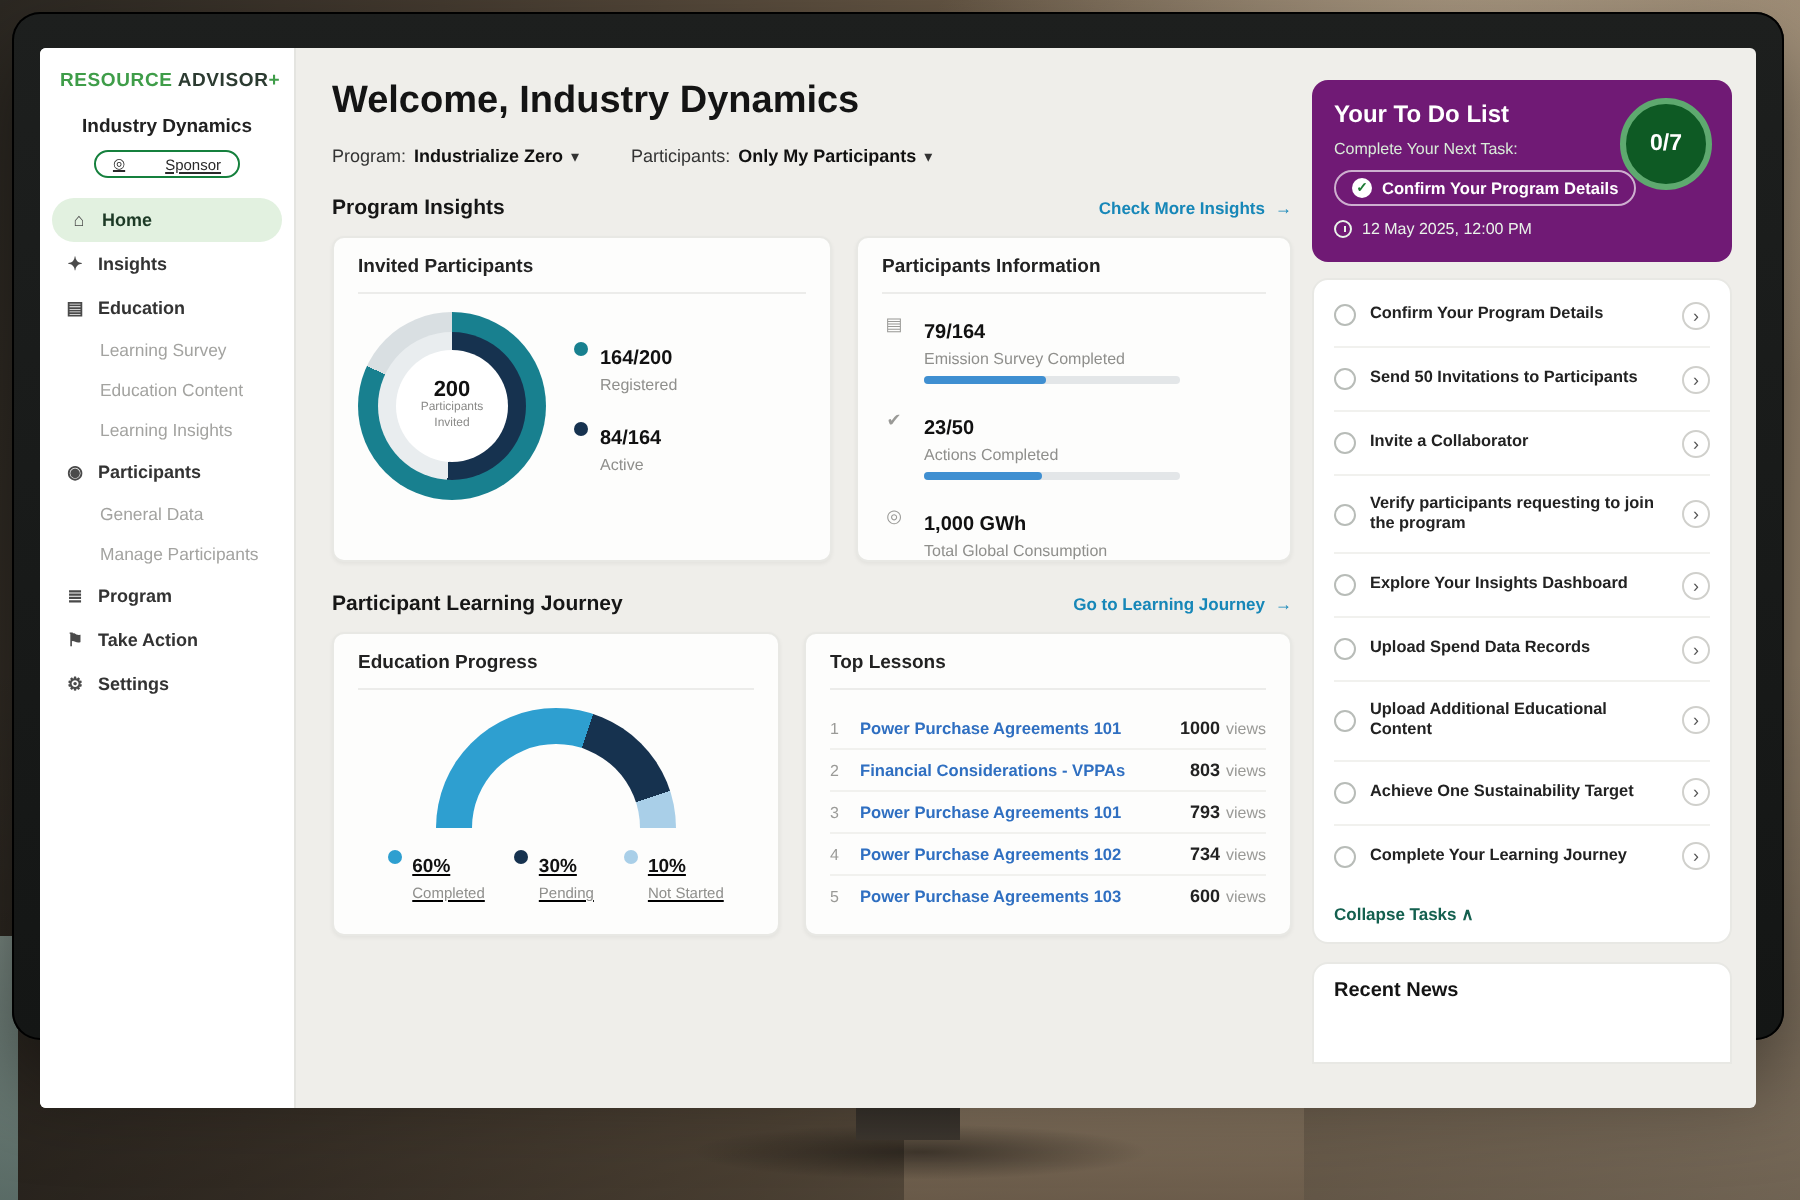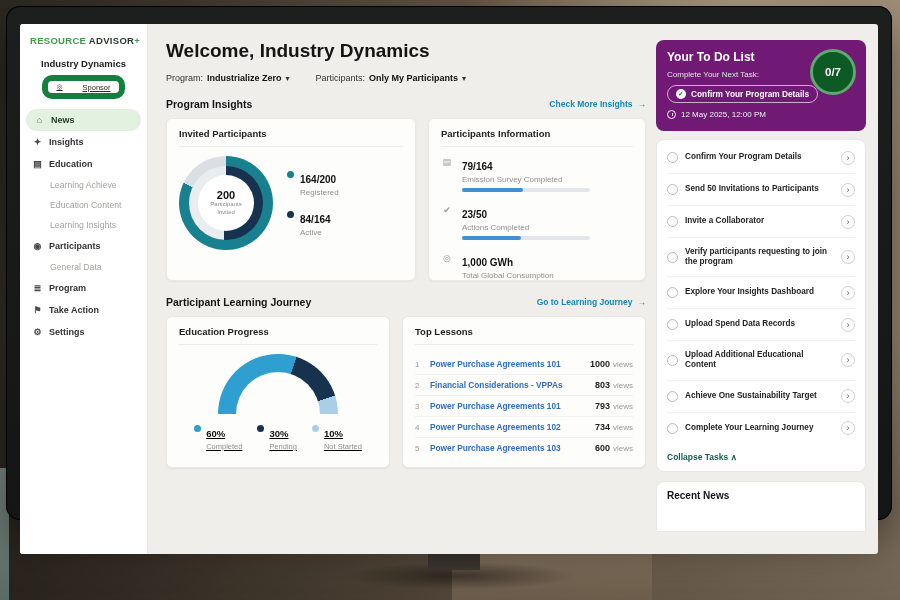--- a/index.html
+++ b/index.html
@@ -30,21 +30,21 @@
     box-shadow:0 20px 45px rgba(0,0,0,.5), inset 0 0 0 1px #000; }
   .screen { position:absolute; left:14px; top:18px; width:858px; height:530px;
     background:#efeeea; border-radius:3px; overflow:hidden; display:flex; }
 
   
   .sidebar { width:128px; background:#ffffff; border-right:1px solid #e4e4e0; padding-top:11px; flex:none; }
   .logo { padding:0 10px; font-size:9.5px; font-weight:bold; letter-spacing:.3px; white-space:nowrap; }
   .logo .res, .logo .plus { color:#3f9d49; }
   .logo .adv { color:#2c3b31; }
   .org { font-size:9.5px; font-weight:bold; text-align:center; margin-top:12px; color:#222; }
-  .badge { width:fit-content; margin:6px auto 2px; border:6px solid #15803d; border-radius:10px;
+  .badge { width:fit-content; margin:6px auto 2px; border:1px solid #15803d; border-radius:10px;
     padding:1.5px 8px; font-size:7.5px; color:#2a2a2a; display:flex; align-items:center; gap:20px;text-decoration:underline; }
   .badge .bico { font-size:7px; }
   .nav { margin-top:10px; }
   .nav-item { display:flex; align-items:center; gap:6px; padding:6px 12px;
     font-size:9px; font-weight:bold; color:#333; cursor:default; }
   .nav-item .ico { width:11px; text-align:center; font-size:9px; color:#4a4a4a; }
   .nav-item.active { background:#e2f1e0; border-radius:13px; margin:0 6px; padding:6px 8px; color:#1d3a26; }
   .nav-item.sub { padding:5px 12px 5px 30px; color:#a3a3a0; font-weight:normal; font-size:8.7px; }
 
   
@@ -159,45 +159,48 @@
         <span class="adv">ADVISOR</span><span class="plus">+</span>
       </div>
       <div class="org">Industry Dynamics</div>
       <div class="badge">
         <span class="bico">◎</span>
         <span>Sponsor</span>
       </div>
       <div class="nav">
         <div class="nav-item active">
           <span class="ico">⌂</span>
-          <span>News</span>
+          <span>Home</span>
         </div>
         <div class="nav-item">
           <span class="ico">✦</span>
           <span>Insights</span>
         </div>
         <div class="nav-item">
           <span class="ico">▤</span>
           <span>Education</span>
         </div>
         <div class="nav-item sub">
-          <span>Learning Achieve</span>
+          <span>Learning Survey</span>
         </div>
         <div class="nav-item sub">
           <span>Education Content</span>
         </div>
         <div class="nav-item sub">
           <span>Learning Insights</span>
         </div>
         <div class="nav-item">
           <span class="ico">◉</span>
           <span>Participants</span>
         </div>
         <div class="nav-item sub">
           <span>General Data</span>
+        </div>
+        <div class="nav-item sub">
+          <span>Manage Participants</span>
         </div>
         <div class="nav-item">
           <span class="ico">≣</span>
           <span>Program</span>
         </div>
         <div class="nav-item">
           <span class="ico">⚑</span>
           <span>Take Action</span>
         </div>
         <div class="nav-item">

